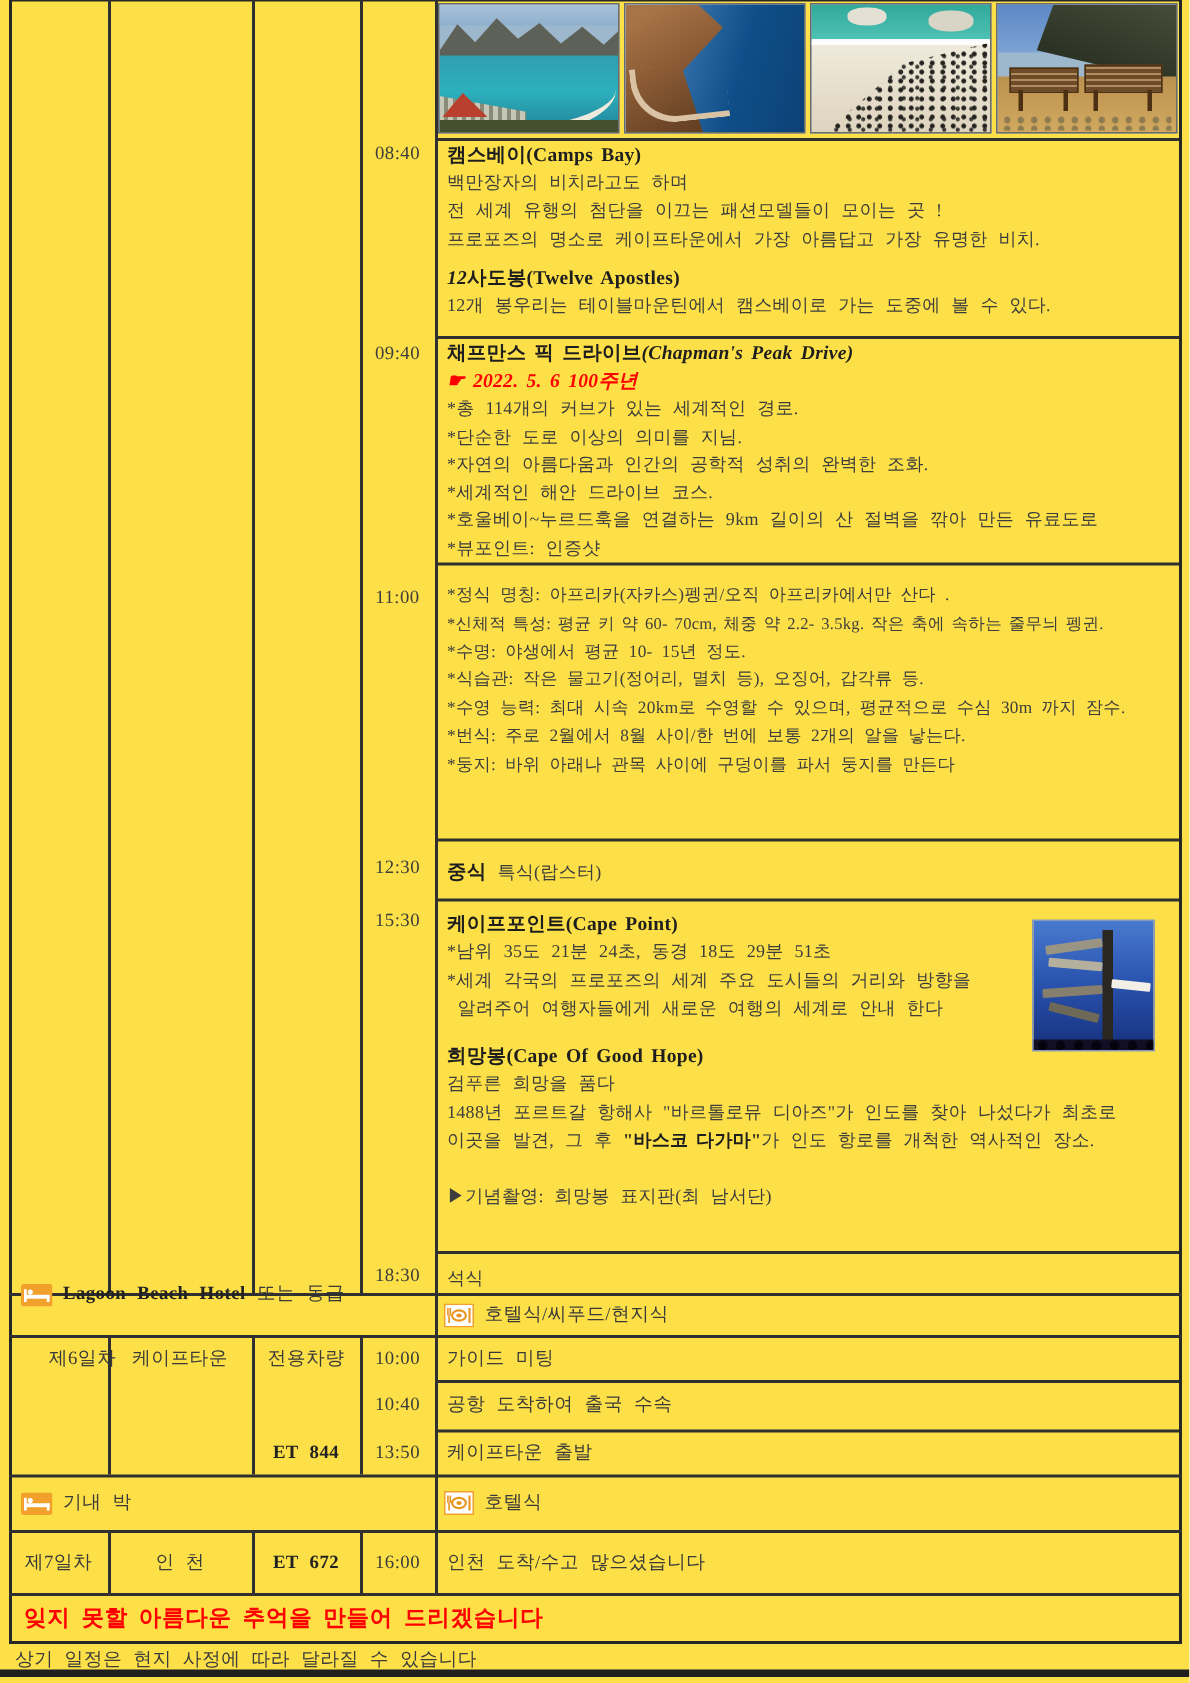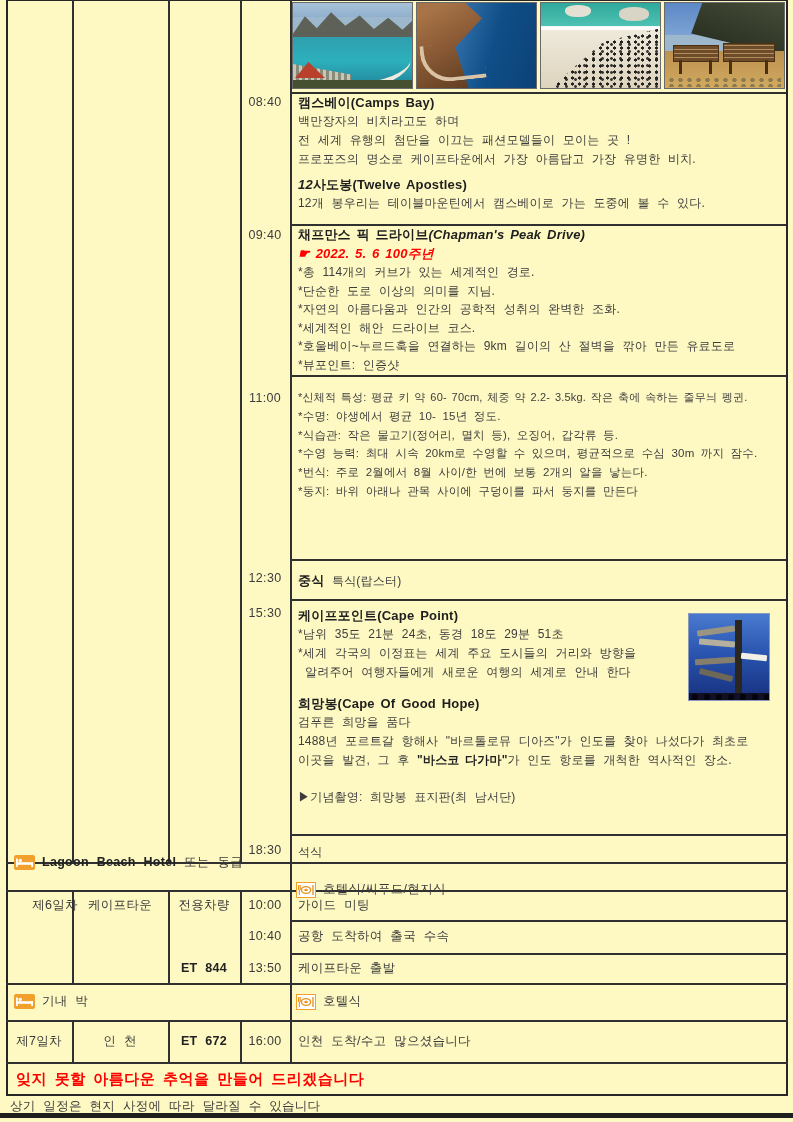--- a/index.html
+++ b/index.html
@@ -1,17 +1,17 @@
 <!DOCTYPE html>
 <html><head>
 <meta charset="utf-8">
 <style>
   html,body{margin:0;padding:0;background:#fff;}
-  .page{position:relative;width:793px;height:1122px;background:#fef9c3;overflow:hidden;
-        font-family:Liberation Sans, sans-serif;color:#3b3b3b;}
+  .page{position:relative;width:793px;height:1122px;background:#fde047;overflow:hidden;
+        font-family:Liberation Serif, serif;color:#3b3b3b;}
   .vline{position:absolute;width:1.5px;background:#303030;}
   .hline{position:absolute;height:1.5px;background:#303030;}
   .outer{background:#262626;}
   .time{position:absolute;left:240px;width:50px;text-align:center;font-size:12.5px;color:#3c3c3c;letter-spacing:.3px;}
   .desc{position:absolute;left:298px;width:486px;font-size:12px;line-height:19px;color:#3d3d3d;
         letter-spacing:.2px;word-spacing:4px;}
   .ln{white-space:nowrap;}
   .title{font-weight:bold;font-size:13px;color:#1e1e1e;word-spacing:2px;}
   .it{font-style:italic;}
   .stamp{color:#fe0000;font-weight:bold;font-style:italic;font-size:13px;word-spacing:2px;}
@@ -161,36 +161,37 @@
     <div class="ln stamp"><span>☛</span> <span>2022. 5. 6 100주년</span></div>
     <div class="ln">*총 114개의 커브가 있는 세계적인 경로.</div>
     <div class="ln">*단순한 도로 이상의 의미를 지님.</div>
     <div class="ln">*자연의 아름다움과 인간의 공학적 성취의 완벽한 조화.</div>
     <div class="ln">*세계적인 해안 드라이브 코스.</div>
     <div class="ln">*호울베이~누르드훅을 연결하는 9km 길이의 산 절벽을 깎아 만든 유료도로</div>
     <div class="ln">*뷰포인트: 인증샷</div>
   </div>
 
   <div class="desc" style="top:388px;line-height:18.8px;font-size:11.5px;word-spacing:3px;">
+    <div class="ln">*정식 명칭: 아프리카(자카스)펭귄/오직 아프리카에서만 산다 .</div>
     <div class="ln tight">*신체적 특성: 평균 키 약 60- 70cm, 체중 약 2.2- 3.5kg. 작은 축에 속하는 줄무늬 펭귄.</div>
     <div class="ln">*수명: 야생에서 평균 10- 15년 정도.</div>
     <div class="ln">*식습관: 작은 물고기(정어리, 멸치 등), 오징어, 갑각류 등.</div>
     <div class="ln">*수영 능력: 최대 시속 20km로 수영할 수 있으며, 평균적으로 수심 30m 까지 잠수.</div>
     <div class="ln">*번식: 주로 2월에서 8월 사이/한 번에 보통 2개의 알을 낳는다.</div>
     <div class="ln">*둥지: 바위 아래나 관목 사이에 구덩이를 파서 둥지를 만든다</div>
   </div>
 
   <div class="desc" style="top:571px;">
     <div class="ln"><span class="title">중식</span><span> 특식(랍스터)</span></div>
   </div>
 
   <div class="desc" style="top:606px;width:380px;">
     <div class="ln title"><span>케이프포인트</span><span>(Cape Point)</span></div>
     <div class="ln">*남위 35도 21분 24초, 동경 18도 29분 51초</div>
-    <div class="ln">*세계 각국의 이정표는 세계 주요 도시들의 거리와 방향을</div>
+    <div class="ln">*세계 각국의 프로포즈의 세계 주요 도시들의 거리와 방향을</div>
     <div class="ln" style="padding-left:7px;">알려주어 여행자들에게 새로운 여행의 세계로 안내 한다</div>
     <div class="gap12"></div>
     <div class="ln title"><span>희망봉</span><span>(Cape Of Good Hope)</span></div>
     <div class="ln" style="width:486px;">검푸른 희망을 품다</div>
     <div class="ln" style="width:486px;">1488년 포르트갈 항해사 "바르톨로뮤 디아즈"가 인도를 찾아 나섰다가 최초로</div>
     <div class="ln" style="width:486px;"><span>이곳을 발견, 그 후 </span><span class="title" style="font-size:12px;">"바스코 다가마"</span><span>가 인도 항로를 개척한 역사적인 장소.</span></div>
     <div class="gap18"></div>
     <div class="ln"><span>▶</span><span>기념촬영: 희망봉 표지판(최 남서단)</span></div>
   </div>
 
@@ -210,21 +211,21 @@
 
   <div class="bcell" style="left:14px;top:848px;height:20px;line-height:28px;">
     <svg class="icon" width="21" height="15" viewBox="0 0 21 15">
         <rect width="21" height="15" rx="2" fill="#F2A02C"></rect>
         <rect x="2" y="7.2" width="17" height="2.6" fill="#fff"></rect>
         <rect x="2" y="3.5" width="1.8" height="8.5" fill="#fff"></rect>
         <rect x="17.2" y="7.2" width="1.8" height="4.8" fill="#fff"></rect>
         <circle cx="6.2" cy="5.4" r="1.7" fill="#fff"></circle>
       </svg><span class="bold">Lagoon Beach Hotel</span>&nbsp;<span>또는 동급</span>
   </div>
-  <div class="bcell" style="left:296px;top:862px;height:15px;line-height:28px;margin-top:13px;">
+  <div class="bcell" style="left:296px;top:862px;height:15px;line-height:28px;">
     <svg class="icon" width="20" height="16" viewBox="0 0 20 16">
         <rect x="0.5" y="0.5" width="19" height="15" fill="#fff" stroke="#F2A02C"></rect>
         <ellipse cx="10" cy="8" rx="4.6" ry="3.4" fill="none" stroke="#E8951F" stroke-width="1.4"></ellipse>
         <ellipse cx="10" cy="8" rx="1.8" ry="1.3" fill="#E8951F"></ellipse>
         <path d="M2.6 3v5M4.2 3v5M3.4 8v5" stroke="#E8951F" stroke-width="1.1" fill="none"></path>
         <path d="M17 3v10" stroke="#E8951F" stroke-width="1.4" fill="none"></path>
       </svg><span>호텔식/씨푸드/현지식</span>
   </div>
 
   <div class="bcell ctr" style="left:22px;top:890px;width:66px;height:30px;line-height:30px;">제6일차</div>

